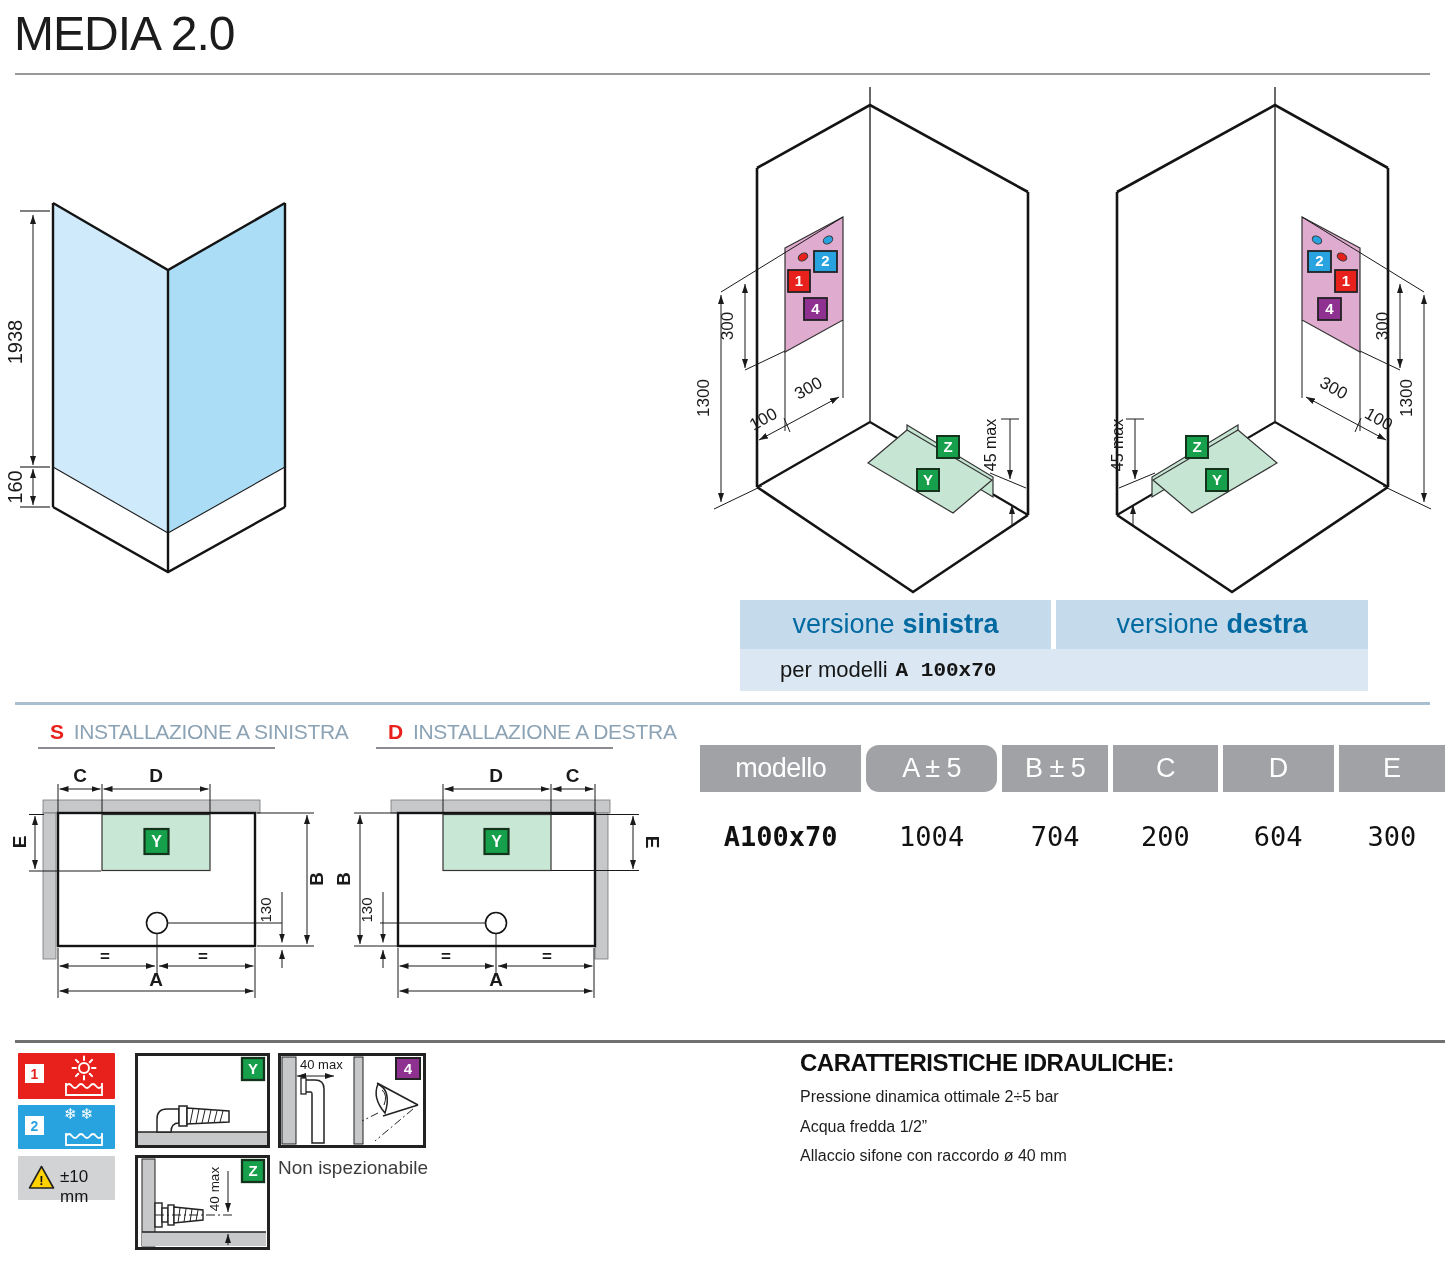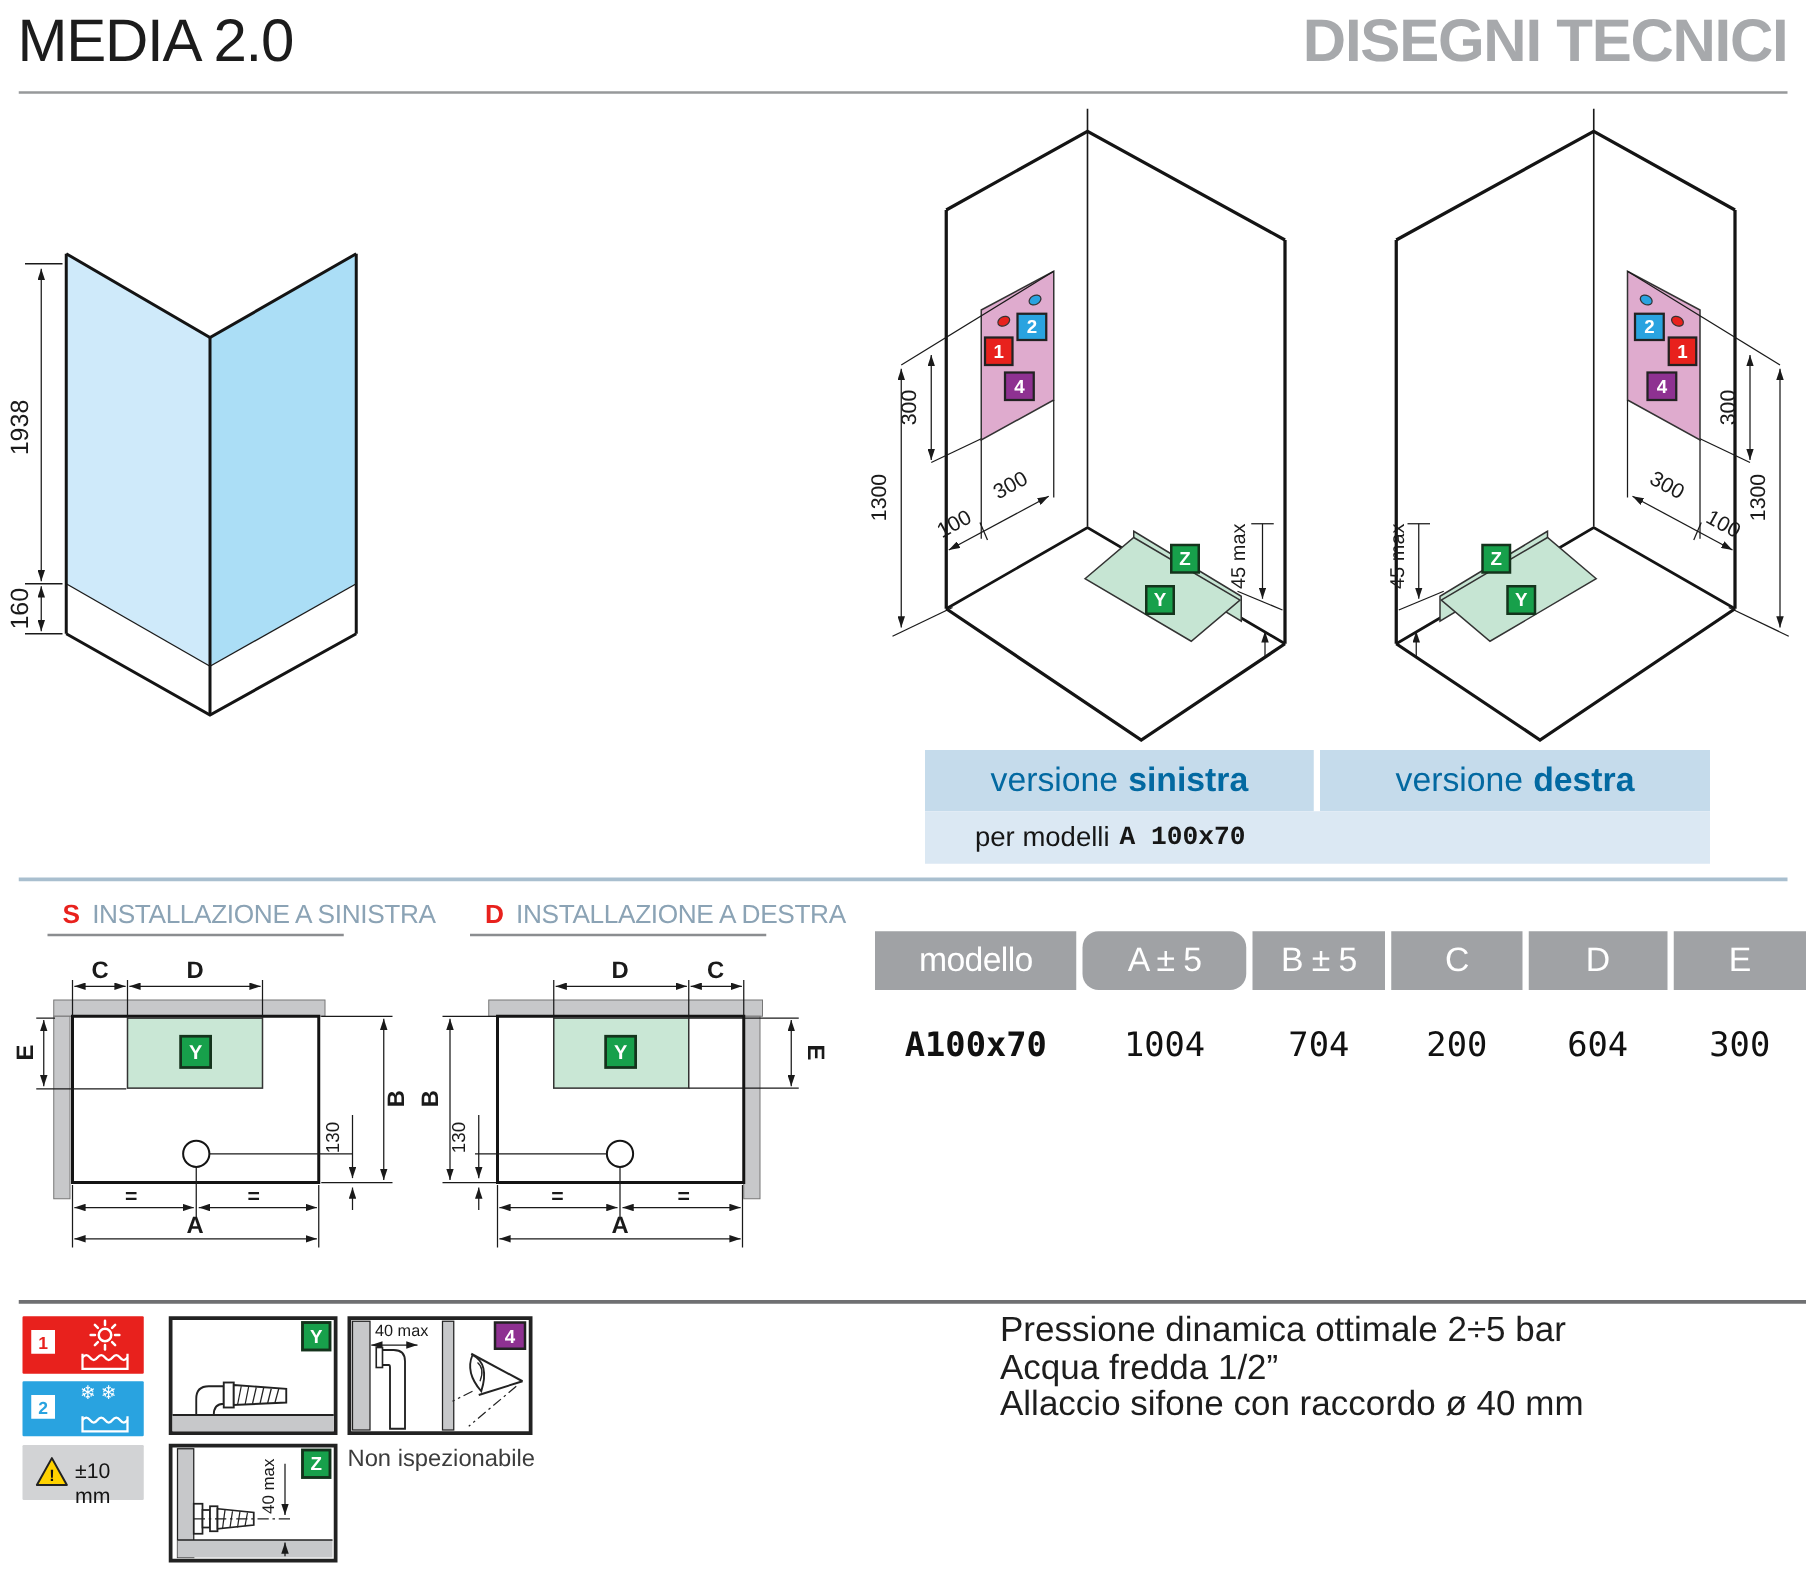--- a/index.html
+++ b/index.html
@@ -47,33 +47,32 @@
   .card3{left:18px;top:1156px;width:97px;height:44px;background:#d2d3d5;}
   .numbox{position:absolute;width:19px;height:19px;background:#fff;display:flex;align-items:center;
           justify-content:center;font-weight:bold;font-size:14px;}
   .snow{position:absolute;color:#fff;font-size:15px;letter-spacing:4px;}
   .tol-txt{position:absolute;left:42px;top:11px;font-size:17px;color:#141414;}
   .note{left:278px;top:1157px;font-size:19px;color:#3c3c3c;}
 
   
   .hyd{left:800px;top:1049px;width:640px;}
   .hyd-title{font-size:24px;font-weight:bold;letter-spacing:-0.5px;color:#0f0f0f;margin-bottom:5px;}
-  .hyd-line{font-size:28px;color:#1d1d1d;line-height:29.5px;}
+  .hyd-line{font-size:16px;color:#1d1d1d;line-height:29.5px;}
 
   
   .lbl{font-family:"Liberation Sans",sans-serif;fill:#1a1a1a;}
   .wlbl{font-family:"Liberation Sans",sans-serif;fill:#fff;font-weight:bold;}
 </style>
 </head>
 <body>
 
 <div class="page">
 
   <div class="abs h-title">MEDIA 2.0</div>
-  <div class="abs h-section">DISEGNI TECNICI</div>
   <div class="abs h-rule"></div>
 
   <svg class="abs" style="left:0;top:170px" width="340" height="440" viewBox="0 0 340 440">
     <defs>
       <marker id="ma" markerWidth="9" markerHeight="6" refX="9" refY="3" orient="auto" markerUnits="userSpaceOnUse">
           <path d="M0,0 L9,3 L0,6 Z" fill="#1a1a1a"></path>
         </marker>
       <marker id="mb" markerWidth="9" markerHeight="6" refX="0" refY="3" orient="auto" markerUnits="userSpaceOnUse">
           <path d="M9,0 L0,3 L9,6 Z" fill="#1a1a1a"></path>
         </marker>
@@ -419,18 +418,19 @@
       <line x1="135" y1="56" x2="97" y2="88" stroke="#222" stroke-width="1" stroke-dasharray="8 3 2 3"></line>
       <line x1="100" y1="60" x2="84" y2="68" stroke="#222" stroke-width="1" stroke-dasharray="8 3 2 3"></line>
     </g>
     <rect x="118" y="5" width="24" height="21" fill="#8e3191" stroke="#222" stroke-width="2"></rect>
     <text class="wlbl" font-size="15" text-anchor="middle" x="130" y="21">4</text>
   </svg>
 
   <div class="abs note">Non ispezionabile</div>
 
   <div class="abs hyd">
+    <div class="hyd-title">CARATTERISTICHE IDRAULICHE:</div>
     <div class="hyd-line">Pressione dinamica ottimale 2÷5 bar</div>
     <div class="hyd-line">Acqua fredda 1/2”</div>
     <div class="hyd-line">Allaccio sifone con raccordo ø 40 mm</div>
   </div>
 
 </div>
 
 </body></html>

